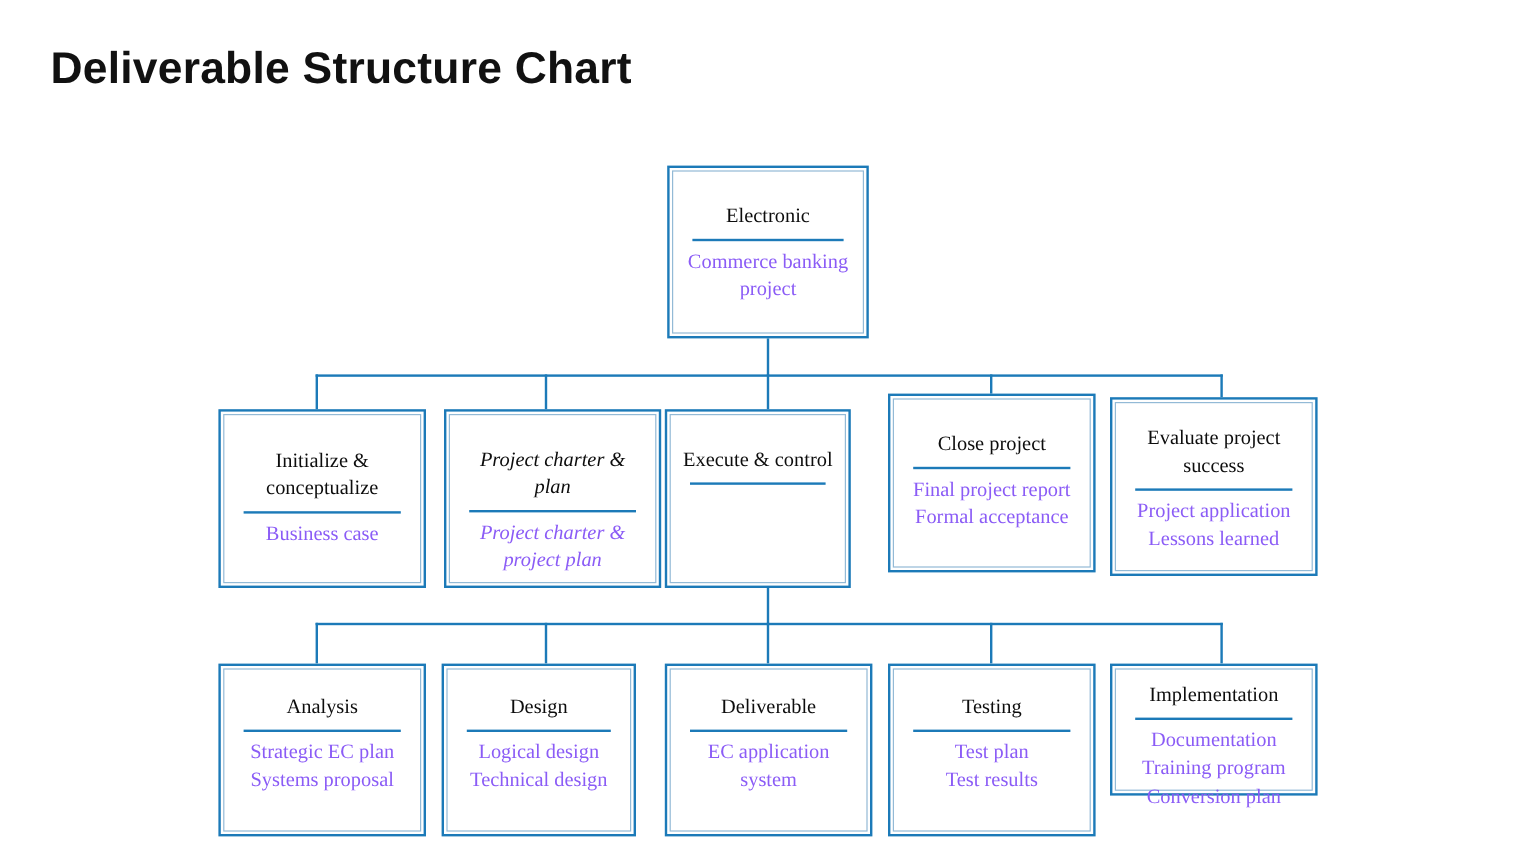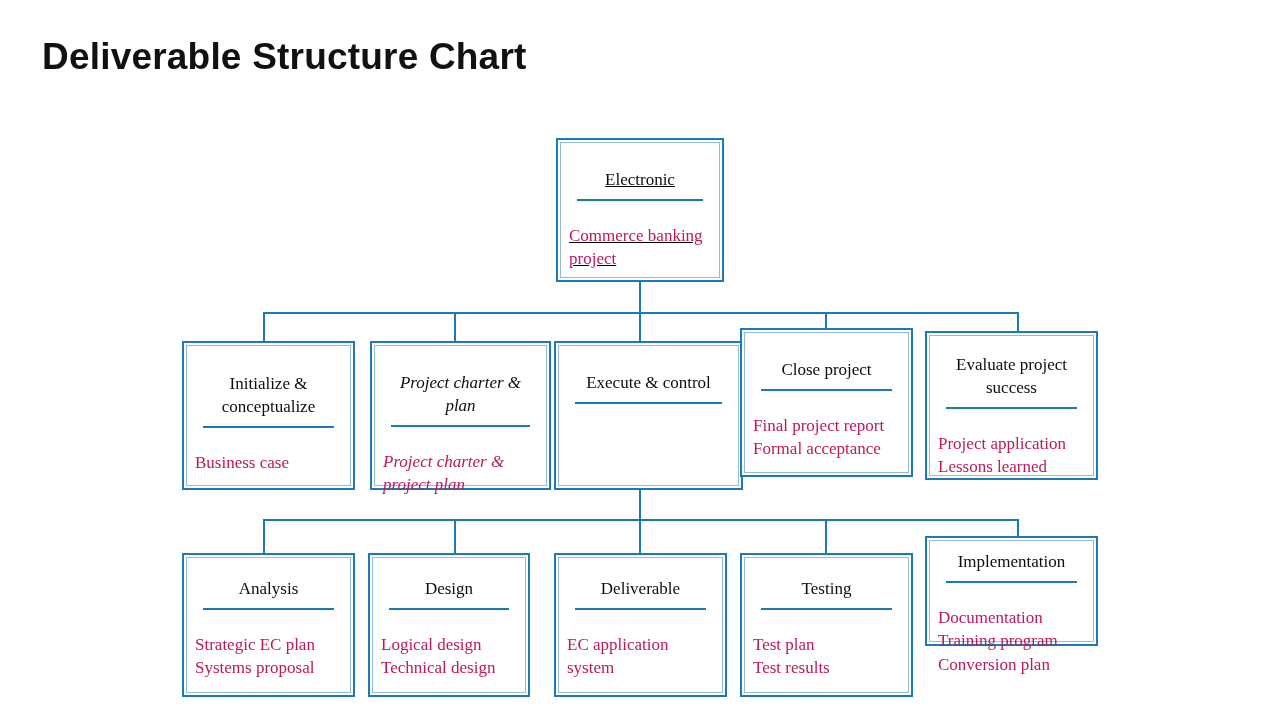--- a/index.html
+++ b/index.html
@@ -72,25 +72,25 @@
     padding: 0 8px;
     white-space: pre-line;
   }
   .node-rule {
     height: 2px;
     background: #1C7AB8;
     margin: 7px 16px 0 16px;
     flex: none;
   }
   .node-body {
-    text-align: left;
+    text-align: center;
     font-size: 17px;
     line-height: 1.38;
-    color: #be185d;
-    padding: 23px 8px 0 8px;
+    color: #8b5cf6;
+    padding: 5px 8px 0 8px;
     white-space: pre-line;
   }
 
   
   .head-pad-1 { padding-top: 27px; }
   .head-pad-2 { padding-top: 26px; }
   .head-pad-root { padding-top: 26px; }
   .head-pad-3 { padding-top: 20px; }
   .head-pad-tall { padding-top: 18px; }
 </style>
@@ -110,21 +110,21 @@
   <div class="conn-v" style="left:1017px; top:312px; height:30px;"></div>
 
   <div class="conn-v" style="left:639px; top:490px; height:31px;"></div>
   <div class="conn-h" style="left:263px; top:519px; width:756px;"></div>
   <div class="conn-v" style="left:263px; top:519px; height:34px;"></div>
   <div class="conn-v" style="left:454px; top:519px; height:34px;"></div>
   <div class="conn-v" style="left:639px; top:519px; height:34px;"></div>
   <div class="conn-v" style="left:825px; top:519px; height:34px;"></div>
   <div class="conn-v" style="left:1017px; top:519px; height:34px;"></div>
 
-  <div class="node" style="left:556px; top:138px; width:168px; height:144px;text-decoration:underline;">
+  <div class="node" style="left:556px; top:138px; width:168px; height:144px;">
     <div class="node-inner">
       <div class="node-head head-pad-root">Electronic</div>
       <div class="node-rule"></div>
       <div class="node-body">Commerce banking
 project</div>
     </div>
   </div>
 
   <div class="node" style="left:182px; top:341px; width:173px; height:149px;">
     <div class="node-inner">
@@ -137,21 +137,21 @@
 
   <div class="node" style="left:370px; top:341px; width:181px; height:149px;font-style:italic;">
     <div class="node-inner">
       <div class="node-head head-pad-2">Project charter &amp; plan</div>
       <div class="node-rule"></div>
       <div class="node-body">Project charter &amp;
 project plan</div>
     </div>
   </div>
 
-  <div class="node" style="left:554px; top:341px; width:189px; height:149px;">
+  <div class="node" style="left:554px; top:341px; width:155px; height:149px;">
     <div class="node-inner">
       <div class="node-head head-pad-2">Execute &amp; control</div>
       <div class="node-rule"></div>
       <div class="node-body"></div>
     </div>
   </div>
 
   <div class="node" style="left:740px; top:328px; width:173px; height:149px;">
     <div class="node-inner">
       <div class="node-head head-pad-2">Close project</div>
@@ -200,21 +200,21 @@
 
   <div class="node" style="left:740px; top:553px; width:173px; height:144px;">
     <div class="node-inner">
       <div class="node-head head-pad-3">Testing</div>
       <div class="node-rule"></div>
       <div class="node-body">Test plan
 Test results</div>
     </div>
   </div>
 
-  <div class="node" style="left:925px; top:536px; width:173px; height:110px;">
+  <div class="node" style="left:925px; top:553px; width:173px; height:110px;">
     <div class="node-inner">
       <div class="node-head" style="padding-top:10px;">Implementation</div>
       <div class="node-rule"></div>
       <div class="node-body">Documentation
 Training program
 Conversion plan</div>
     </div>
   </div>
 
 </div>

